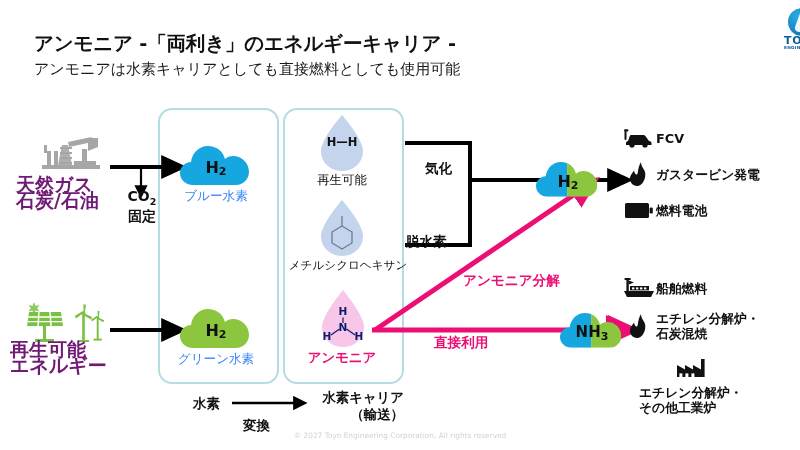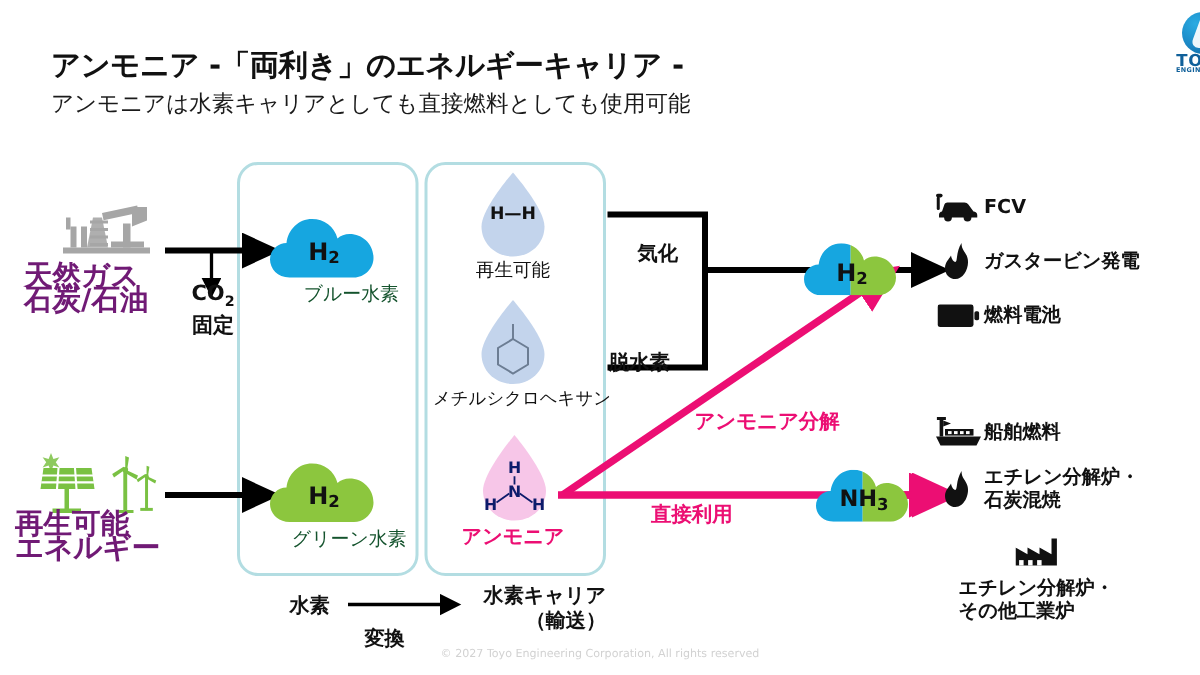--- a/index.html
+++ b/index.html
@@ -55,21 +55,21 @@
   .cloud .c-svg{display:block;}
   .cloud .c-txt{
     position:absolute;left:0;top:0;width:100%;height:100%;
     display:flex;align-items:center;justify-content:center;
     font-size:16px;font-weight:bold;color:#111;
     padding-top:4px;box-sizing:border-box;
   }
   .cloud .c-txt sub{font-size:11px;vertical-align:baseline;position:relative;top:4px;}
 
   .cloudcap{
-    font-size:12.6px;color:#14532d;text-align:right;white-space:nowrap;
+    font-size:12.6px;color:#3b82f6;text-align:center;white-space:nowrap;
   }
 
   
   .drop{position:absolute;}
   .dropcap{font-size:12.4px;color:#111;text-align:center;white-space:nowrap;}
   .dropcap.pink{color:#ec0e73;font-weight:bold;font-size:13.4px;}
 
   
   .blk{font-size:13.5px;font-weight:bold;color:#111;white-space:nowrap;}
   .pinklbl{font-size:13.6px;font-weight:bold;color:#ec0e73;white-space:nowrap;}
@@ -295,21 +295,21 @@
         <rect x="0" y="0" width="35" height="44" fill="#16a6e0"></rect>
         <rect x="35" y="0" width="40" height="44" fill="#8cc63e"></rect>
       </g>
     </svg>
     <div class="c-txt">
       <span>H</span>
         <sub>2</sub>
     </div>
   </div>
 
-  <div class="cloud" style="left:544px;top:309px;width:64px;height:42px;">
+  <div class="cloud" style="left:560px;top:309px;width:64px;height:42px;">
     <svg class="c-svg" width="64" height="42" viewBox="0 0 72 44">
       <defs>
         <clipPath id="clipNH3">
           <path d="M13,42 C5,42 0,36 0,30 C0,24 5,19 11,19 C12,10 19,3 28,3 C36,3 43,8 45,16
                    C47,14 50,13 53,13 C62,13 69,20 69,29 C69,36 63,42 56,42 Z"></path>
         </clipPath>
       </defs>
       <g clip-path="url(#clipNH3)">
         <rect x="0" y="0" width="35" height="44" fill="#16a6e0"></rect>
         <rect x="35" y="0" width="40" height="44" fill="#8cc63e"></rect>

